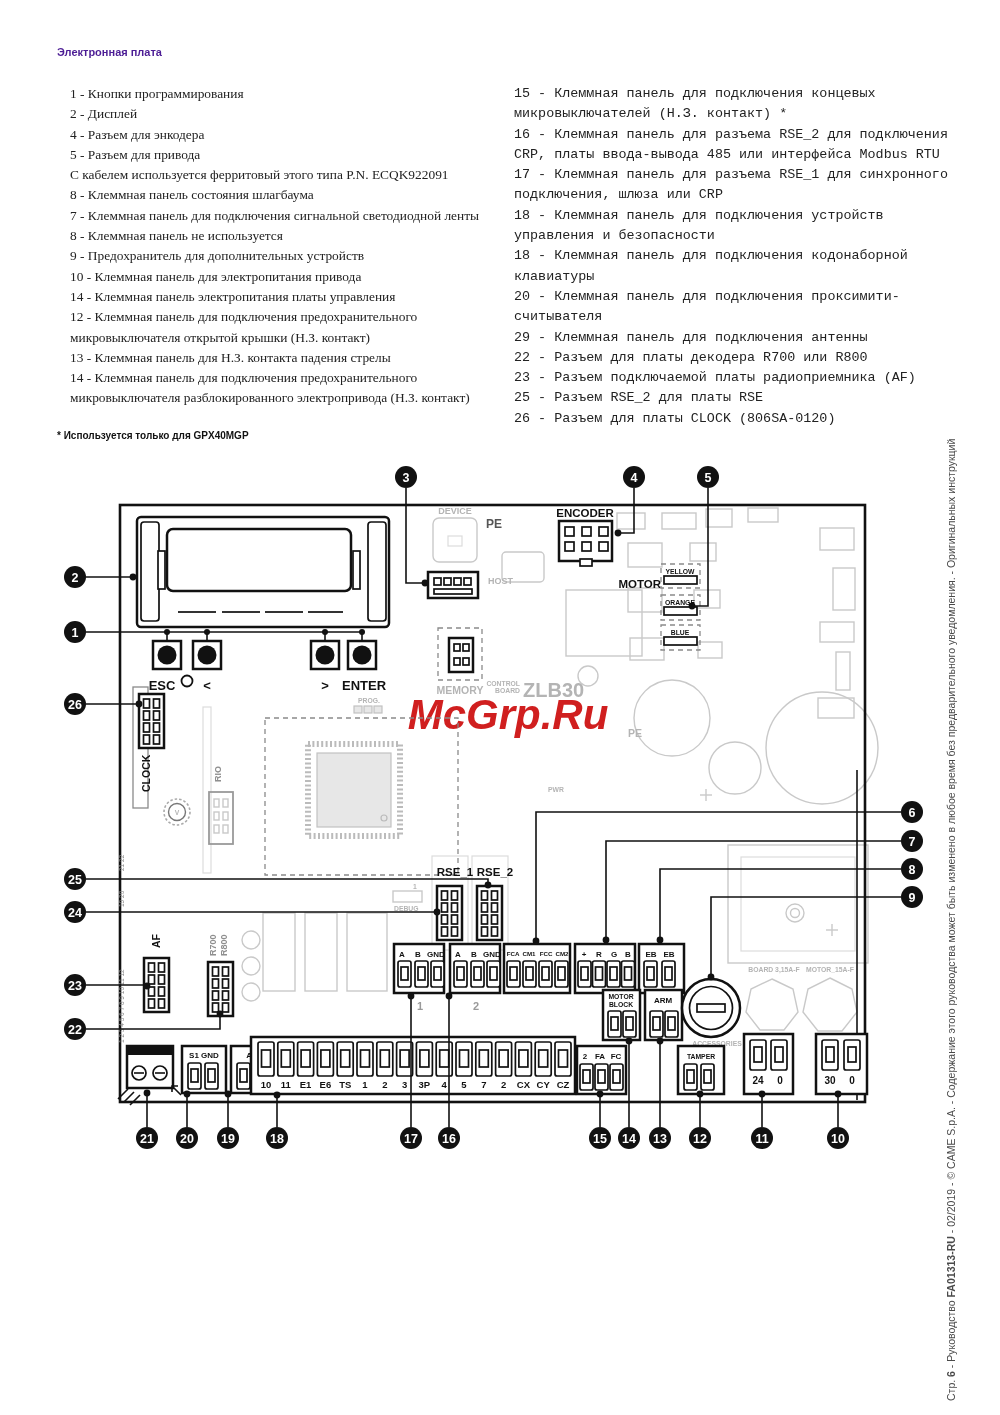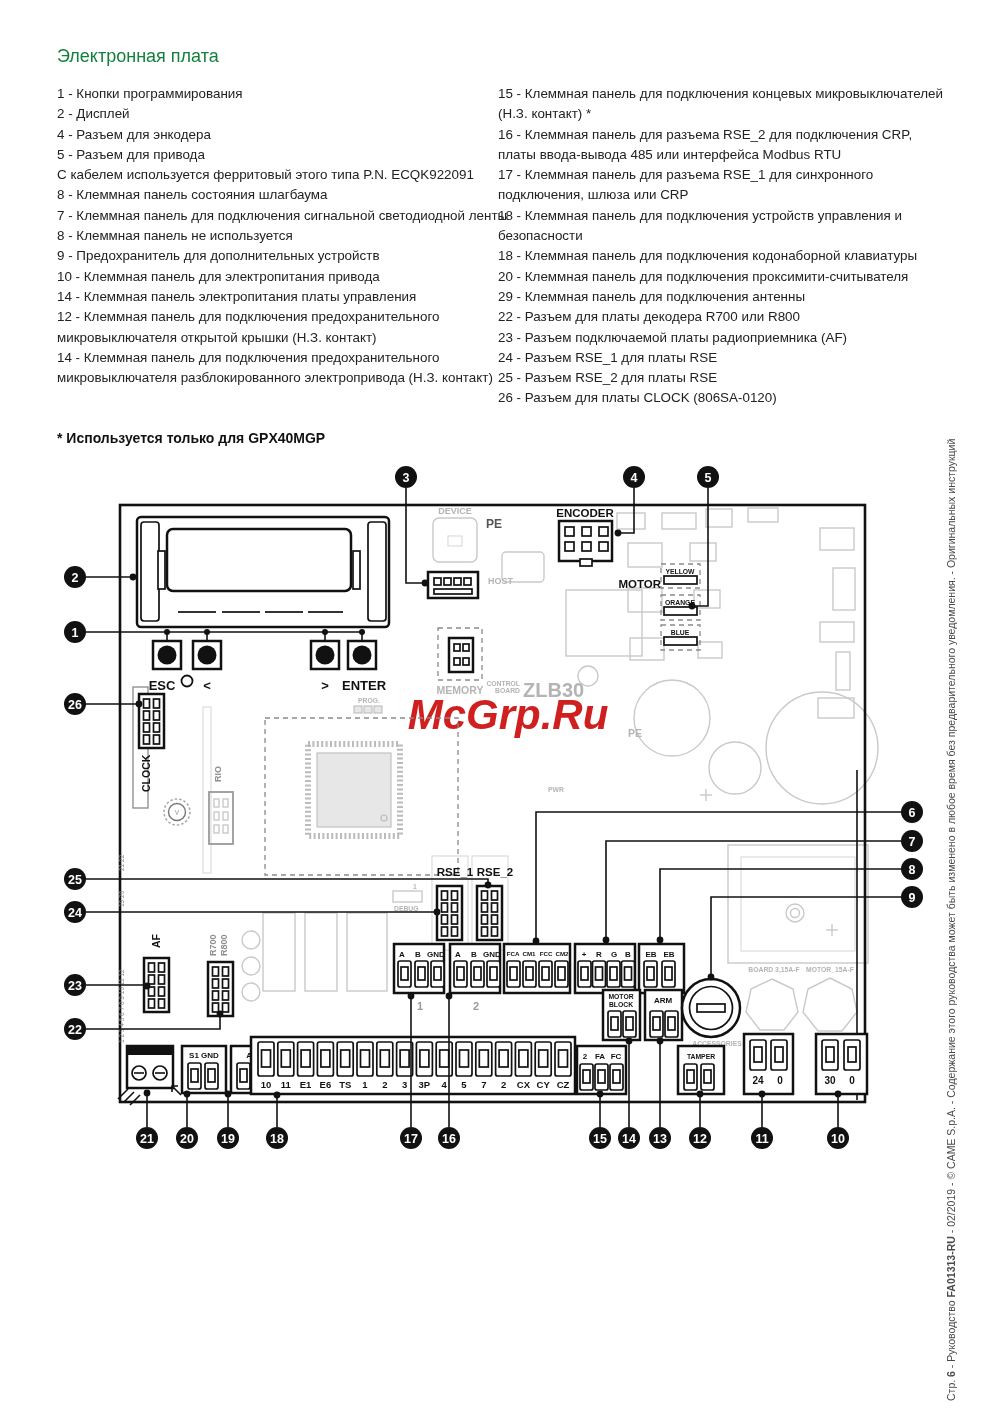--- a/index.html
+++ b/index.html
@@ -1,23 +1,23 @@
 <!DOCTYPE html>
 <html><head>
 <meta charset="utf-8">
 <style>
   html,body{margin:0;padding:0;background:#fff;}
   .page{position:relative;width:1000px;height:1415px;background:#fff;overflow:hidden;
         font-family:"Liberation Sans",sans-serif;color:#1c1c1c;}
-  .title{position:absolute;left:57px;top:46px;font-size:18px;font-weight:normal;color:#15803d;}
+  .title{position:absolute;left:57px;top:46px;font-size:11px;font-weight:bold;color:#4c1d95;}
   .legend{position:absolute;top:84px;}
-  .legend-left{left:57px;width:452px;}
-  .legend-right{left:498px;width:448px;}
+  .legend-left{left:70px;width:452px;font-family:Liberation Serif, serif;}
+  .legend-right{left:514px;width:448px;font-family:Liberation Mono, monospace;}
   .legend-item{font-size:13.4px;line-height:20.3px;color:#222;}
-  .note{position:absolute;left:57px;top:430px;font-size:14px;font-weight:bold;color:#111;}
+  .note{position:absolute;left:57px;top:430px;font-size:10px;font-weight:bold;color:#111;}
   .footer{position:absolute;left:957px;bottom:14px;transform-origin:0 100%;
           transform:rotate(-90deg);white-space:nowrap;font-size:10.5px;color:#4a4a4a;}
   .footer .b{font-weight:bold;}
   svg{position:absolute;left:40px;top:455px;}
   
   .ln{stroke:#111;stroke-width:1.6;fill:none;}
   .dot{fill:#111;}
   .blk{fill:#fff;stroke:#111;stroke-width:2.5;}
   .blk2{fill:#fff;stroke:#111;stroke-width:1.7;}
   .gry{fill:none;stroke:#c9c9c9;stroke-width:1.4;}
@@ -58,33 +58,33 @@
       <div class="legend-item">4 - Разъем для энкодера</div>
       <div class="legend-item">5 - Разъем для привода</div>
       <div class="legend-item">С кабелем используется ферритовый этого типа P.N. ECQK922091</div>
       <div class="legend-item">8 - Клеммная панель состояния шлагбаума</div>
       <div class="legend-item">7 - Клеммная панель для подключения сигнальной светодиодной ленты</div>
       <div class="legend-item">8 - Клеммная панель не используется</div>
       <div class="legend-item">9 - Предохранитель для дополнительных устройств</div>
       <div class="legend-item">10 - Клеммная панель для электропитания привода</div>
       <div class="legend-item">14 - Клеммная панель электропитания платы управления</div>
       <div class="legend-item">12 - Клеммная панель для подключения предохранительного микровыключателя открытой крышки (Н.З. контакт)</div>
+      <div class="legend-item">13 - Клеммная панель для Н.З. контакта падения стрелы</div>
       <div class="legend-item">14 - Клеммная панель для подключения предохранительного микровыключателя разблокированного электропривода (Н.З. контакт)</div>
     </div>
   <div class="legend legend-right">
       <div class="legend-item">15 - Клеммная панель для подключения концевых микровыключателей (Н.З. контакт) *</div>
       <div class="legend-item">16 - Клеммная панель для разъема RSE_2 для подключения CRP, платы ввода-вывода 485 или интерфейса Modbus RTU</div>
       <div class="legend-item">17 - Клеммная панель для разъема RSE_1 для синхронного подключения, шлюза или CRP</div>
       <div class="legend-item">18 - Клеммная панель для подключения устройств управления и безопасности</div>
       <div class="legend-item">18 - Клеммная панель для подключения кодонаборной клавиатуры</div>
       <div class="legend-item">20 - Клеммная панель для подключения проксимити-считывателя</div>
       <div class="legend-item">29 - Клеммная панель для подключения антенны</div>
       <div class="legend-item">22 - Разъем для платы декодера R700 или R800</div>
       <div class="legend-item">23 - Разъем подключаемой платы радиоприемника (AF)</div>
-      <div class="legend-item">24 - Разъем RSE_1 для платы RSE</div>
       <div class="legend-item">25 - Разъем RSE_2 для платы RSE</div>
       <div class="legend-item">26 - Разъем для платы CLOCK (806SA-0120)</div>
     </div>
   <div class="note">* Используется только для GPX40MGP</div>
 
   <svg width="920" height="712" viewBox="40 455 920 712">
 
     <g class="gry">
       <rect x="617" y="513" width="28" height="16"></rect>
         <rect x="662" y="513" width="34" height="16"></rect>

